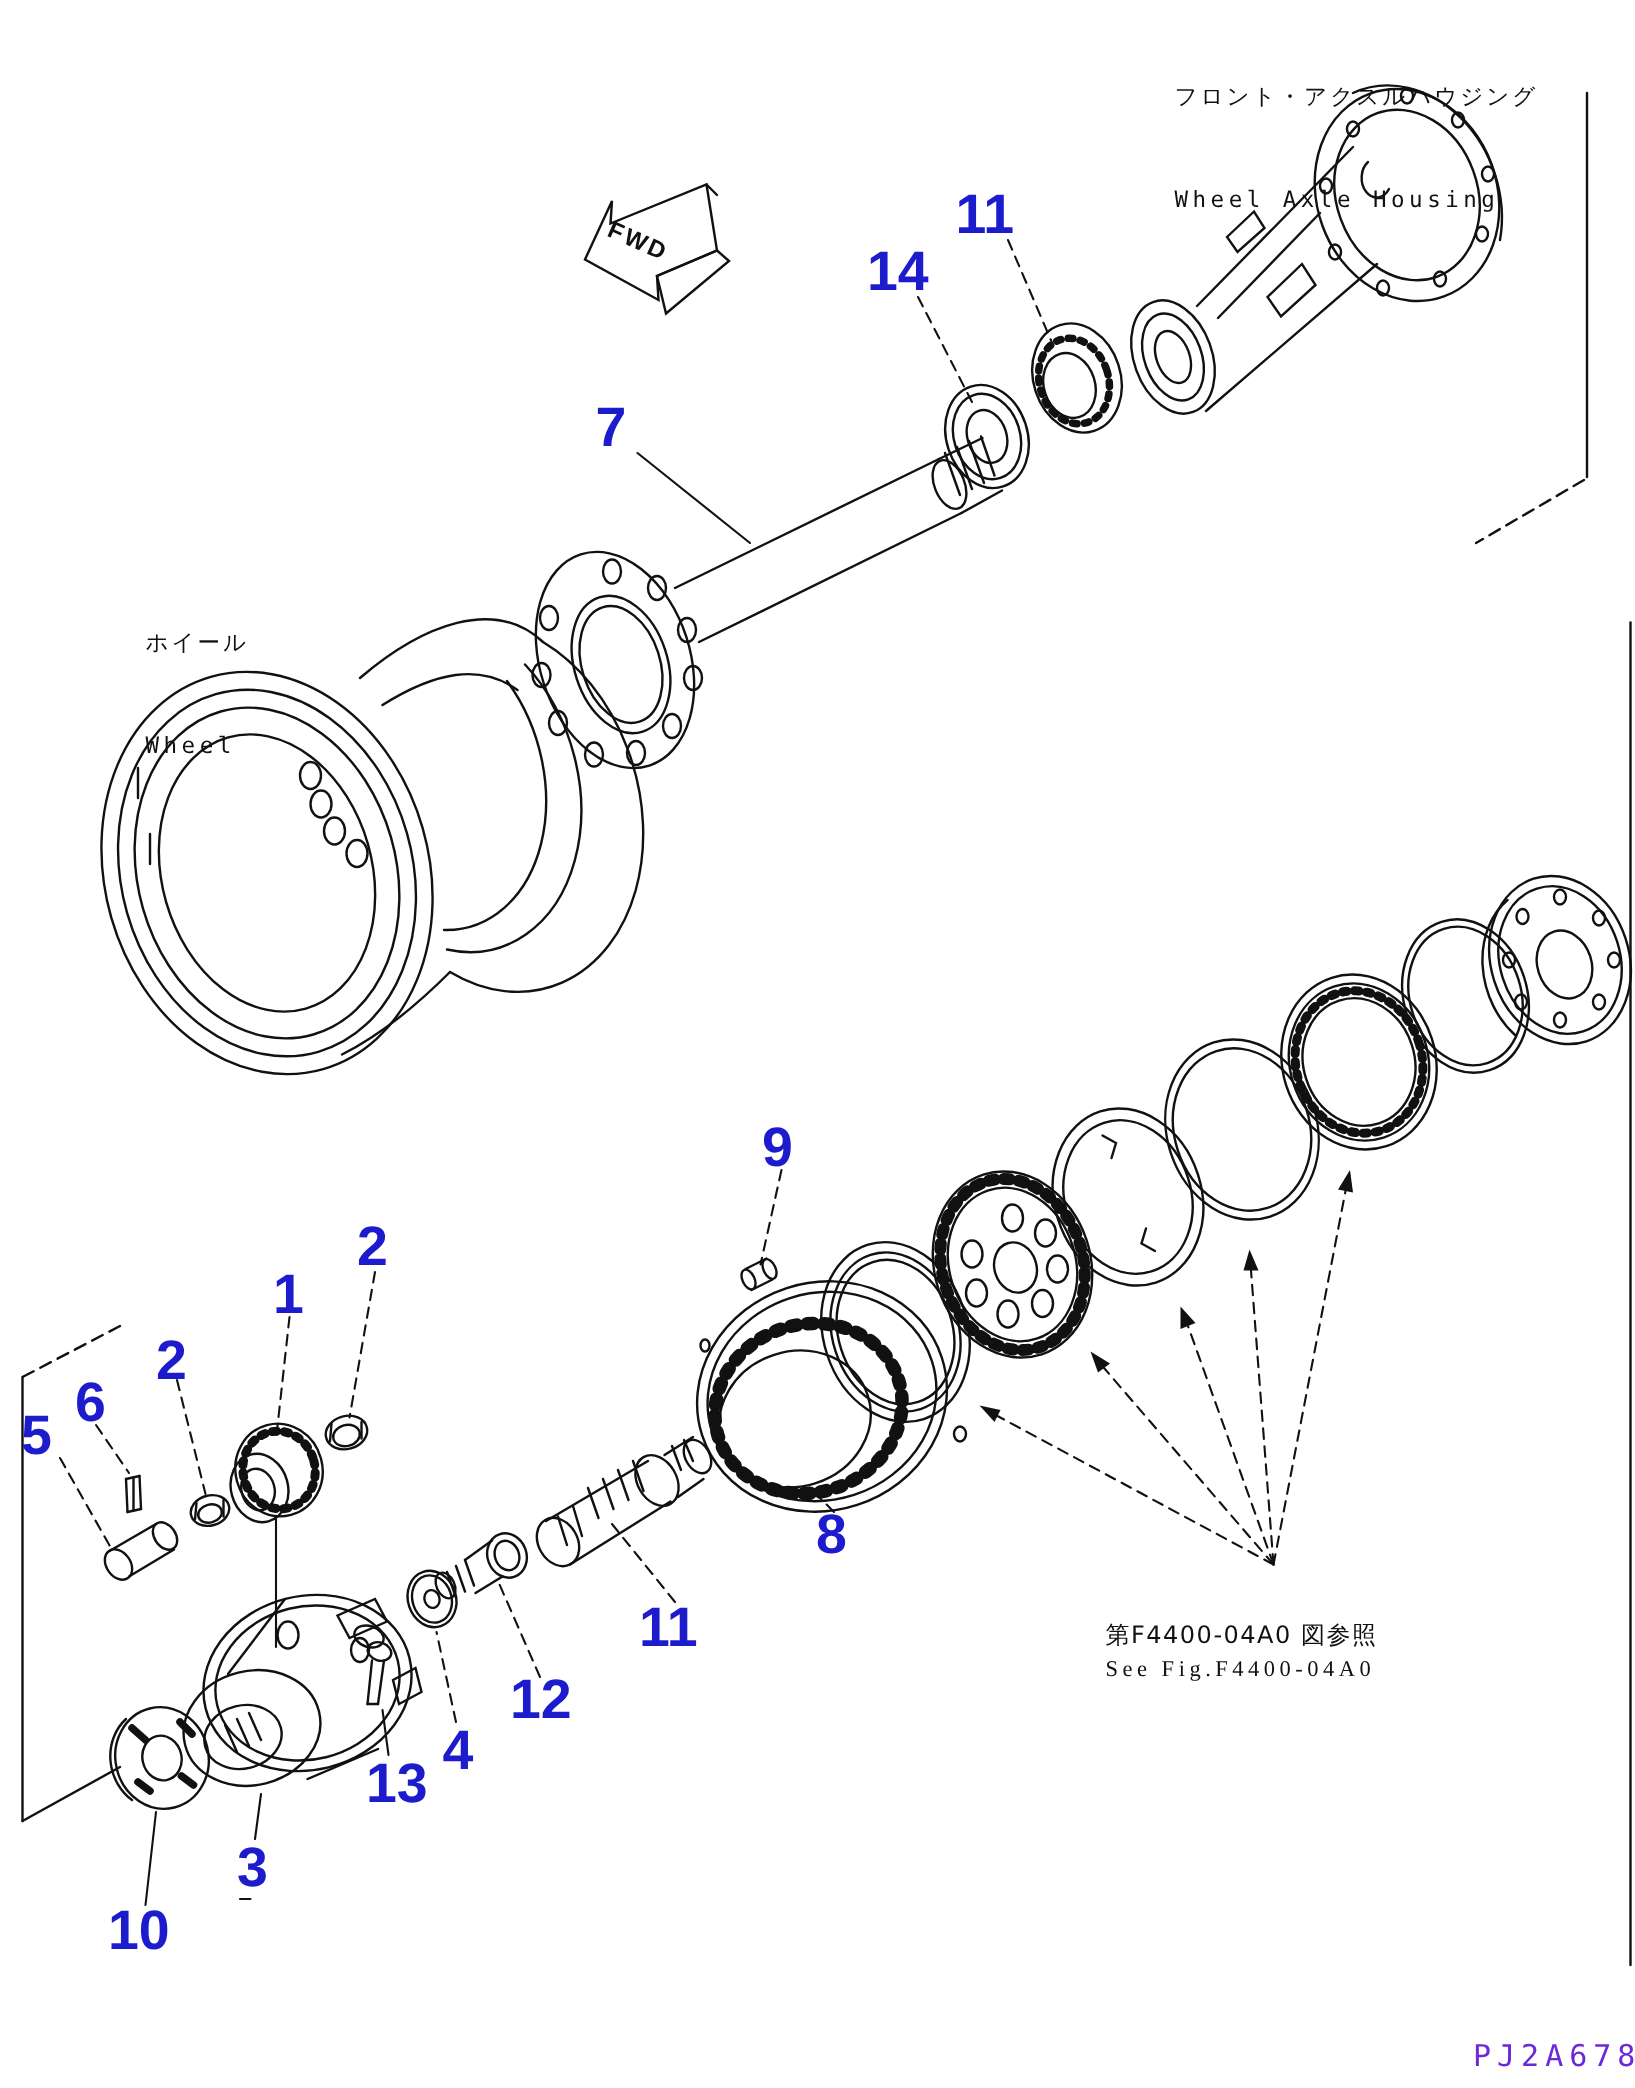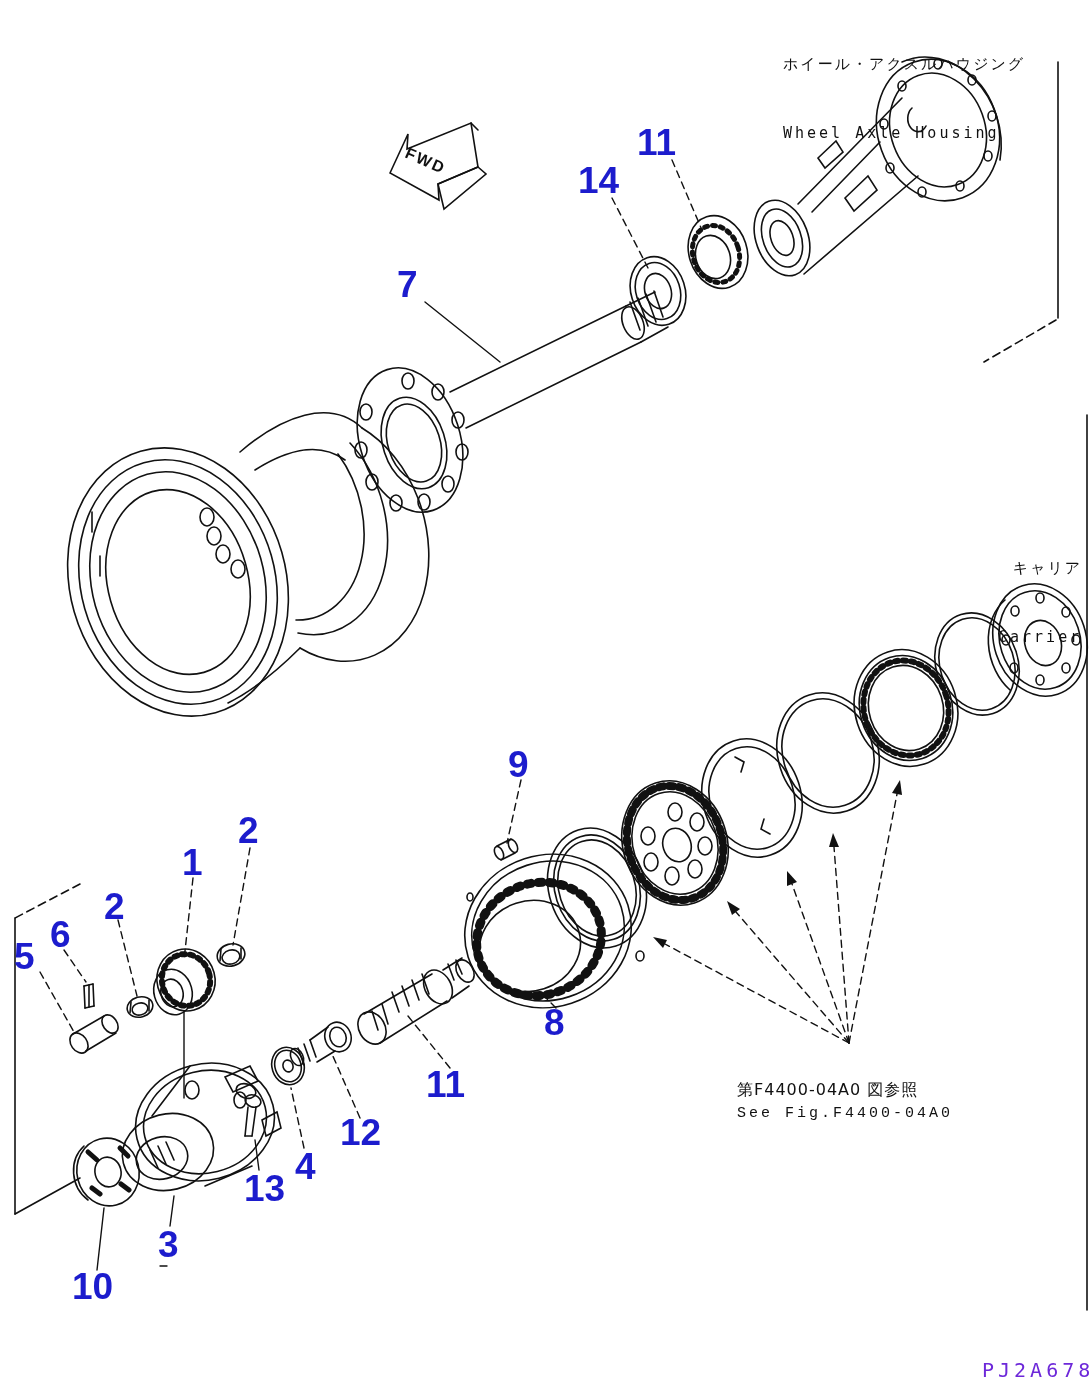--- a/index.html
+++ b/index.html
@@ -20,21 +20,21 @@
     font-weight:bold;font-size:37px;color:#1c1ccd;line-height:1;
   }
   .code{
     position:absolute;font-family:"DejaVu Sans Mono","Liberation Mono",monospace;
     font-size:20px;letter-spacing:4px;color:#6d28d9;
   }
   .note{
     position:absolute;color:#111;
   }
   .note .jp{font-family:"DejaVu Sans",sans-serif;font-size:16px;letter-spacing:1px;display:block;}
-  .note .en{font-family:Liberation Mono, monospace;font-size:15px;letter-spacing:3px;display:block;margin-top:4px;}
+  .note .en{font-family:Liberation Serif, serif;font-size:15px;letter-spacing:3px;display:block;margin-top:4px;}
 </style>
 </head>
 <body>
 
 <div class="stage">
 
   <svg class="lineart" width="1090" height="1392" viewBox="0 0 1090 1392" fill="none" stroke="#111" stroke-width="1.6" stroke-linecap="round">
 
     <g>
       <line x1="1058" y1="62" x2="1058" y2="318"></line>
@@ -332,29 +332,29 @@
       <line x1="849" y1="1043" x2="897" y2="794" stroke-dasharray="7 5"></line>
       <polygon points="653,937 667,940 663,948" fill="#111" stroke="none"></polygon>
       <polygon points="727,901 740,909 732,915" fill="#111" stroke="none"></polygon>
       <polygon points="787,871 797,882 787,886" fill="#111" stroke="none"></polygon>
       <polygon points="833,833 839,847 829,847" fill="#111" stroke="none"></polygon>
       <polygon points="900,780 902,795 892,793" fill="#111" stroke="none"></polygon>
     </g>
   </svg>
 
   <div class="lbl" style="left:783px;top:8px;">
-    <span class="jp">ホイール・アクスルハウジング</span>
+    <span class="jp">フロント・アクスルハウジング</span>
     <span class="en">Wheel Axle Housing</span>
   </div>
 
-
-  <div class="lbl" style="left:998px;top:512px;text-align:right;">
-    <span class="jp">キャリア</span>
-    <span class="en">Carrier</span>
+  <div class="lbl" style="left:97px;top:372px;">
+    <span class="jp">ホイール</span>
+    <span class="en">Wheel</span>
   </div>
+
 
   <div class="note" style="left:737px;top:1080px;">
     <span class="jp">第F4400-04A0 図参照</span>
     <span class="en">See Fig.F4400-04A0</span>
   </div>
 
   <div class="code" style="left:982px;top:1358px;">PJ2A678</div>
 
   <div class="callout" style="left:578px;top:162px;text-align:center;">14</div>
   <div class="callout" style="left:637px;top:124px;">11</div>

